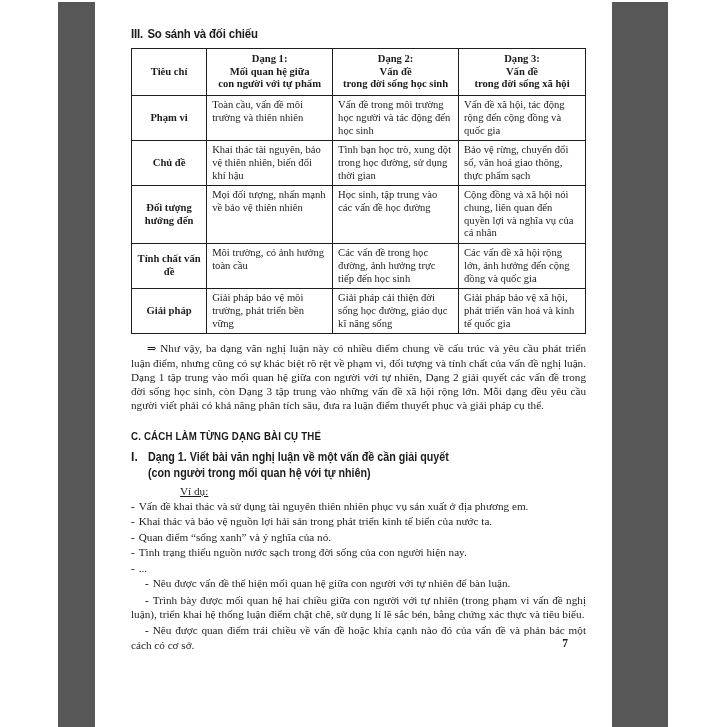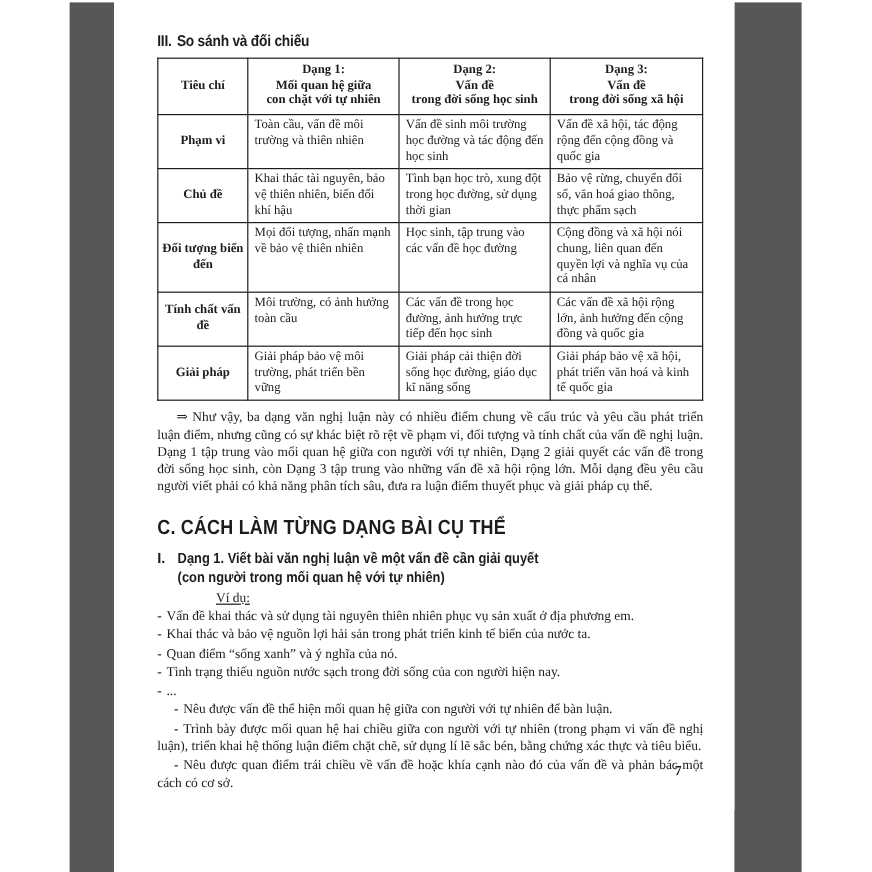--- a/index.html
+++ b/index.html
@@ -22,21 +22,21 @@
   .sec-head .num{margin-right:5px;}
 
   table.cmp{width:100%;border-collapse:collapse;font-size:10.6px;line-height:1.2;table-layout:fixed;}
   table.cmp th,table.cmp td{border:1.4px solid #1d1d1d;padding:3px 5px;vertical-align:top;text-align:left;}
   table.cmp th{text-align:center;vertical-align:middle;font-weight:700;white-space:pre-line;padding:4px 2px;}
   table.cmp td.lbl{font-weight:700;text-align:center;vertical-align:middle;padding:3px 2px;}
   col.c0{width:74px;} col.c1{width:124px;} col.c2{width:124px;} col.c3{width:125px;}
 
   .summary{font-size:11.2px;line-height:1.27;text-align:justify;text-indent:16px;margin:7px 0 18px 0;}
 
-  .c-head{font-size:17px;margin:14px 0 8px 0;letter-spacing:0.2px;}
+  .c-head{font-size:11px;margin:14px 0 8px 0;letter-spacing:0.2px;}
 
   .d1-head{display:flex;font-size:12.2px;line-height:1.25;margin:0 0 4px 0;}
   .d1-head .num{width:17px;flex:0 0 auto;}
   .d1-head .lines span{display:block;}
 
   .vi-du{font-size:11.2px;margin:2px 0 2px 49px;text-decoration:underline;}
 
   .blist{margin:0;}
   .bitem{font-size:11.2px;line-height:1.38;text-indent:0;margin:0;}
   .bitem .dash,.req .dash{font-weight:700;margin-right:4px;}
@@ -66,42 +66,42 @@
           <col class="c0">
           <col class="c1">
           <col class="c2">
           <col class="c3">
         </colgroup>
       <tbody>
           <tr>
         <th>Tiêu chí</th>
         <th>Dạng 1:
 Mối quan hệ giữa
-con chặt với tự nhiên</th>
+con người với tự phẩm</th>
         <th>Dạng 2:
 Vấn đề
 trong đời sống học sinh</th>
         <th>Dạng 3:
 Vấn đề
 trong đời sống xã hội</th>
       </tr>
       <tr>
         <td class="lbl">Phạm vi</td>
         <td>Toàn cầu, vấn đề môi trường và thiên nhiên</td>
-        <td>Vấn đề sinh môi trường học đường và tác động đến học sinh</td>
+        <td>Vấn đề trong môi trường học người và tác động đến học sinh</td>
         <td>Vấn đề xã hội, tác động rộng đến cộng đồng và quốc gia</td>
       </tr>
       <tr>
         <td class="lbl">Chủ đề</td>
         <td>Khai thác tài nguyên, bảo vệ thiên nhiên, biến đổi khí hậu</td>
         <td>Tình bạn học trò, xung đột trong học đường, sử dụng thời gian</td>
         <td>Bảo vệ rừng, chuyển đổi số, văn hoá giao thông, thực phẩm sạch</td>
       </tr>
       <tr>
-        <td class="lbl">Đối tượng biển đến</td>
+        <td class="lbl">Đối tượng hướng đến</td>
         <td>Mọi đối tượng, nhấn mạnh về bảo vệ thiên nhiên</td>
         <td>Học sinh, tập trung vào các vấn đề học đường</td>
         <td>Cộng đồng và xã hội nói chung, liên quan đến quyền lợi và nghĩa vụ của cá nhân</td>
       </tr>
       <tr>
         <td class="lbl">Tính chất vấn đề</td>
         <td>Môi trường, có ảnh hưởng toàn cầu</td>
         <td>Các vấn đề trong học đường, ảnh hưởng trực tiếp đến học sinh</td>
         <td>Các vấn đề xã hội rộng lớn, ảnh hưởng đến cộng đồng và quốc gia</td>
       </tr>

